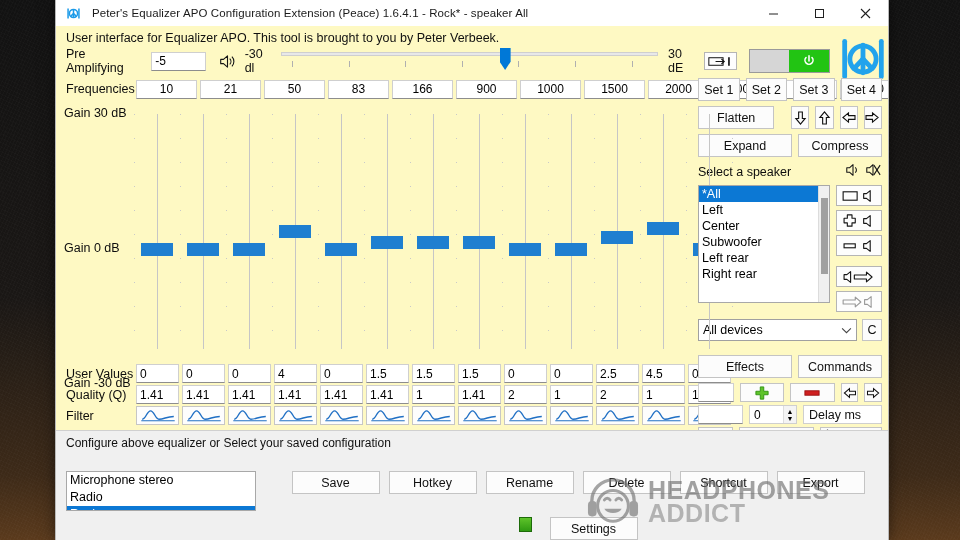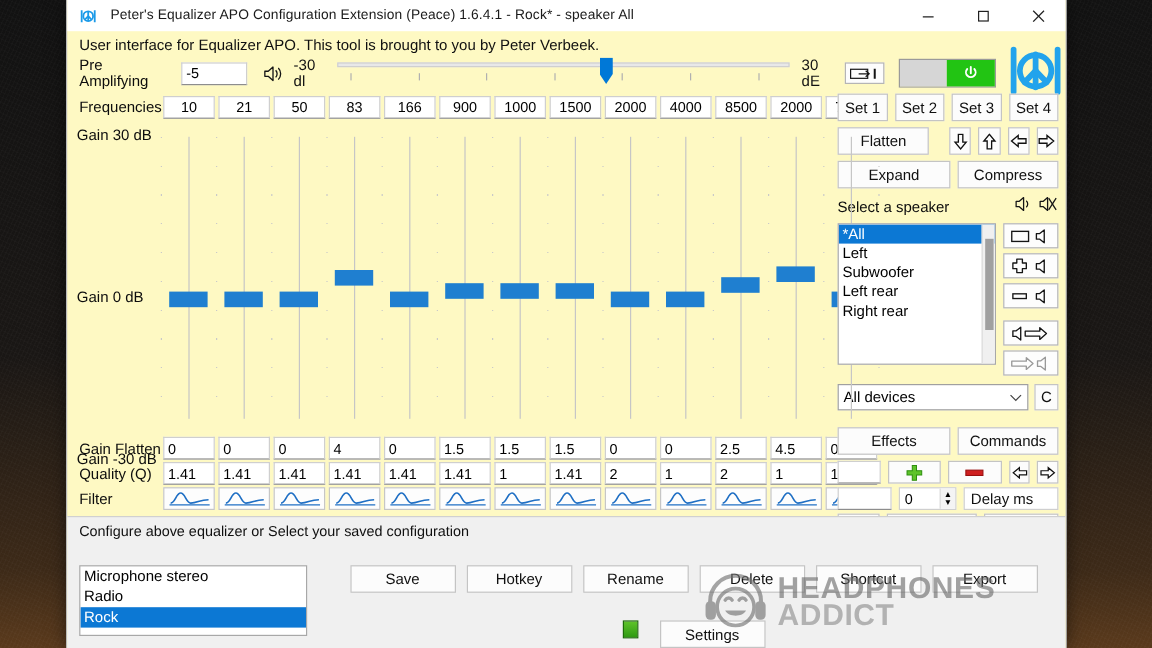--- a/index.html
+++ b/index.html
@@ -97,21 +97,21 @@
 
   
   .bodywrap { display:flex; flex:1 1 auto; min-height:0; }
   .leftcol { width:636px; flex:0 0 636px; display:flex; flex-direction:column; min-width:0;}
   .rightcol { flex:1 1 auto; padding:0 6px 0 6px; min-width:0; }
 
   
   .freq-row { display:flex; align-items:center; height:22px; padding-left:10px; }
   .freq-row .lbl { width:70px; flex:0 0 70px; }
   .freq-cells { display:flex; gap:3px; }
-  .freq-cells .txtbox { width:43px; justify-content:center; }
+  .freq-cells .txtbox { width:61px; justify-content:center; }
 
   
   .eqbox { position:relative; flex:1 1 auto; margin:2px 0 0 0; min-height:0; }
   .eq-lane {
     position:absolute; top:12px; bottom:14px; width:1px; background:#c6c6c6;
   }
   .eq-dots {
     position:absolute; top:12px; bottom:14px; width:1px;
     background-image:repeating-linear-gradient(180deg,#c9c9c9 0 1px,transparent 1px 24px);
   }
@@ -181,21 +181,21 @@
   .importbtn{width:82px;height:19px;}
   .autoeqbtn{flex:1;height:19px;}
 
   
   .bottom {
     flex:0 0 auto; border-top:1px solid #d0d0d0; padding:5px 0 0 10px;
     background:#f0f0f0;
   }
   .bottom .hdr{font-size:12px;color:#101010;margin-bottom:21px;}
   .bottom-inner{display:flex; gap:12px;}
-  .conf-list{width:190px; height:59px; background:#fff; border:1px solid #a8a8a8; overflow:hidden;}
+  .conf-list{width:190px; height:40px; background:#fff; border:1px solid #a8a8a8; overflow:hidden;}
   .conf-list .item{font-size:12.5px;line-height:17px;height:17px;padding:0 3px;color:#000;cursor:default;}
   .conf-list .item.sel{background:#0c78d4;color:#fff;}
   .conf-btns{display:flex;flex-direction:column;gap:23px;flex:1;align-items:center;}
   .conf-btnrow{display:flex;gap:9px;}
   .conf-btnrow .btn{width:88px;}
   .greenchip{width:13px;height:15px;background:linear-gradient(180deg,#5ec32a,#2f9a12);border:1px solid #1d6b09;}
   .settings-btn{width:88px;}
 
   
   #wm {
@@ -368,21 +368,21 @@
           <div class="eq-lane" style="left: 607px;"></div>
           <div class="eq-dots" style="left: 630px;"></div>
           <div class="eq-thumb" style="left: 591px; top: 120.25px; background: rgb(31, 127, 208);"></div>
           <div class="eq-lane" style="left: 653px;"></div>
           <div class="eq-dots" style="left: 676px;"></div>
           <div class="eq-thumb" style="left: 637px; top: 140.5px; background: rgb(31, 127, 208);"></div>
           <div class="eq-dots" style="left: 78px;"></div>
         </div>
 
       <div class="valrow">
-        <span class="lbl">Gain Flatten</span>
+        <span class="lbl">User Values</span>
         <div class="valcells" id="gainCells">
             <div class="txtbox">0</div>
             <div class="txtbox">0</div>
             <div class="txtbox">0</div>
             <div class="txtbox">4</div>
             <div class="txtbox">0</div>
             <div class="txtbox">1.5</div>
             <div class="txtbox">1.5</div>
             <div class="txtbox">1.5</div>
             <div class="txtbox">0</div>
@@ -551,20 +551,21 @@
             </svg>
           </span>
         </div>
       </div>
 
       <div class="spk-area">
         <div class="listbox">
           <div id="spkList">
               <div class="item sel">*All</div>
               <div class="item">Left</div>
+              <div class="item">Center</div>
               <div class="item">Subwoofer</div>
               <div class="item">Left rear</div>
               <div class="item">Right rear</div>
             </div>
           <div class="lb-scroll">
             <div class="lb-thumb" style="top:12px;height:76px;"></div>
           </div>
         </div>
         <div class="spk-btncol">
           <div class="iconbtn">

